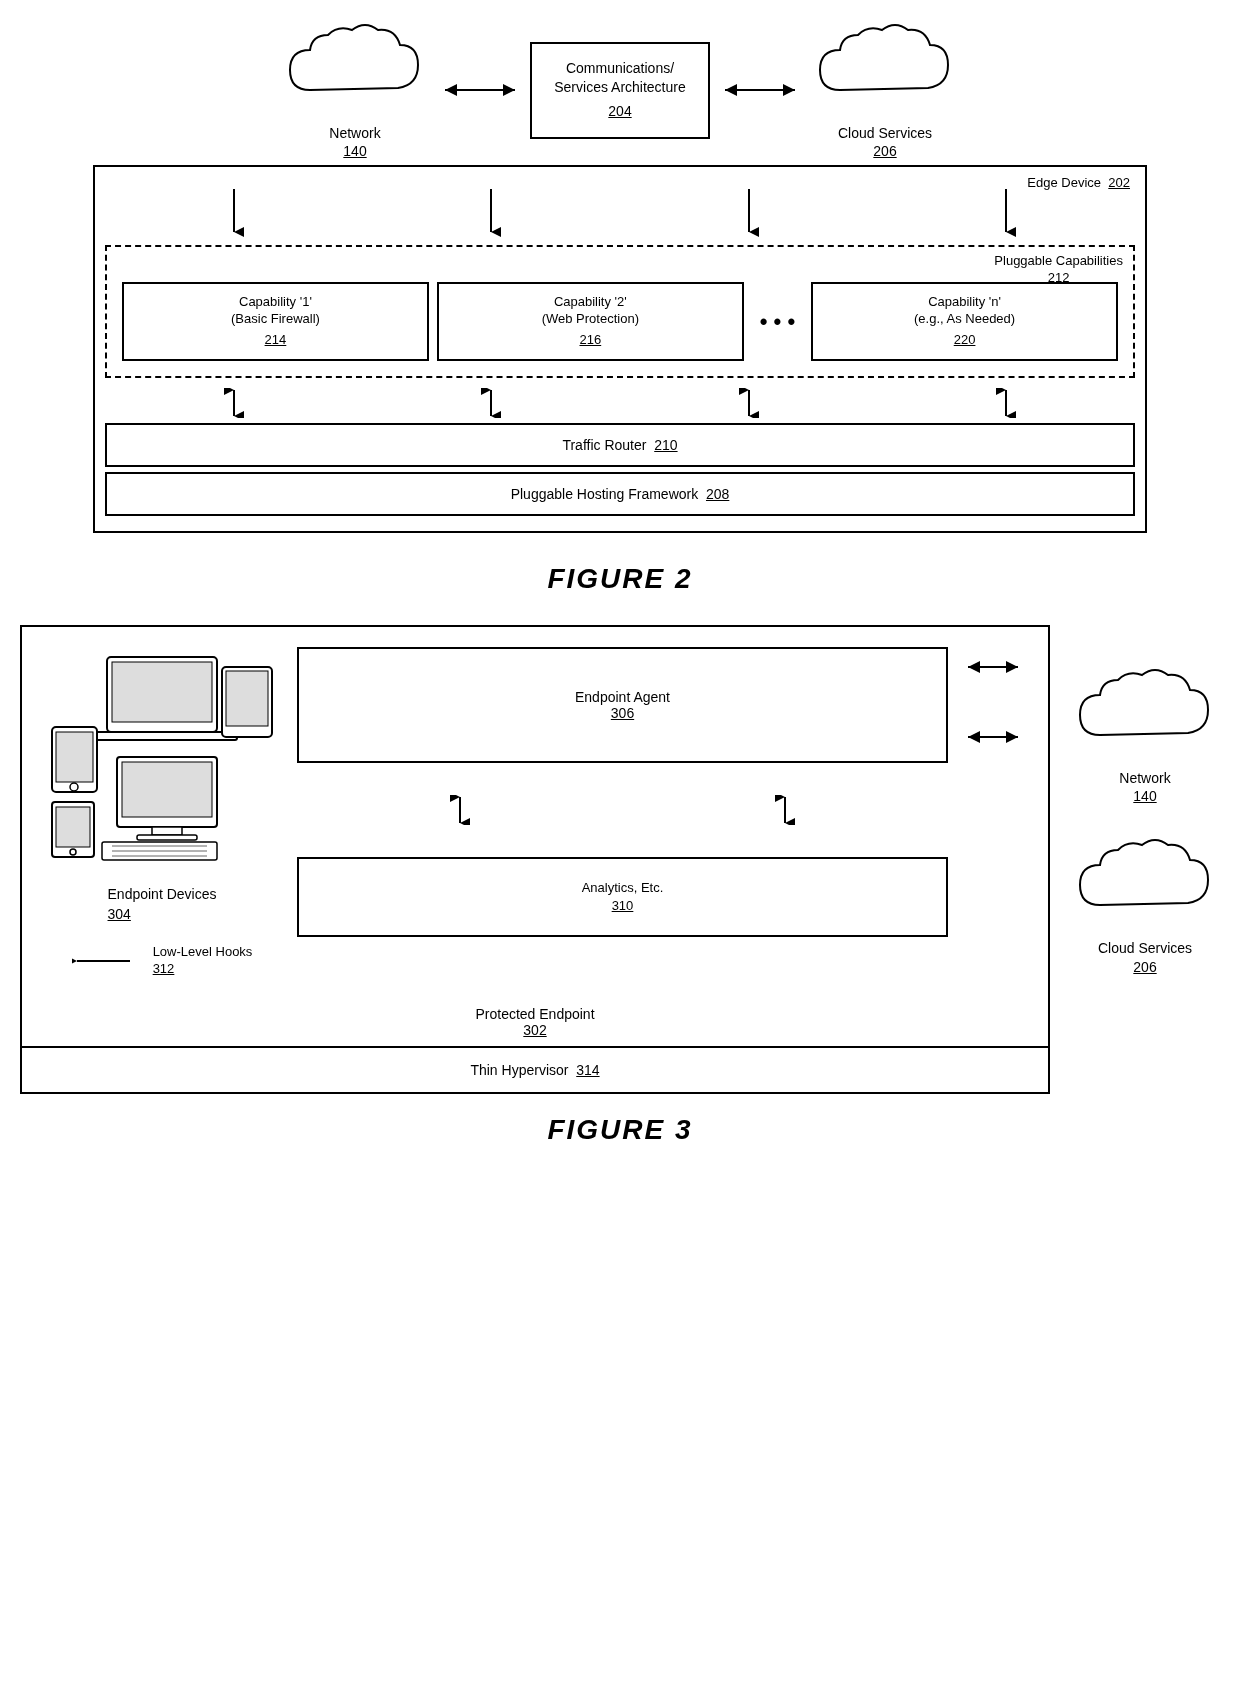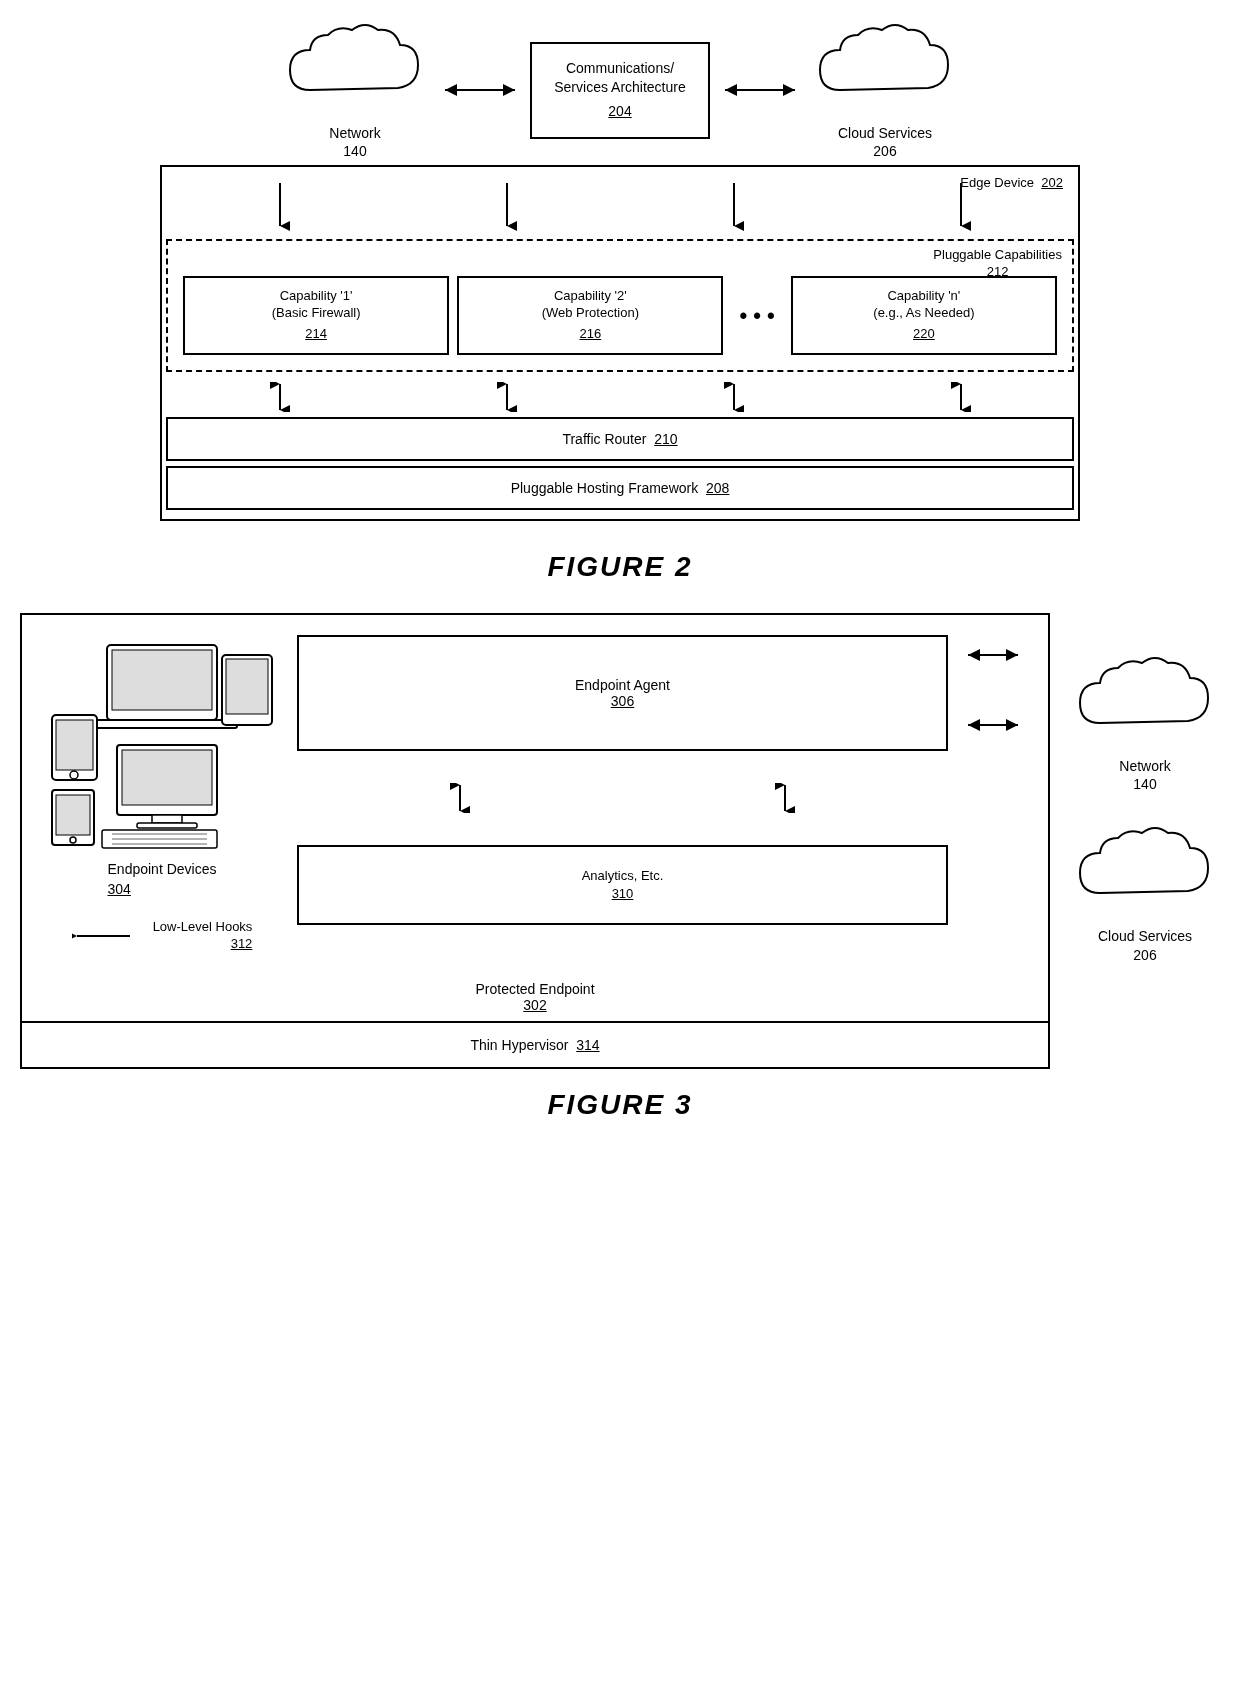--- a/index.html
+++ b/index.html
@@ -40,20 +40,21 @@
     }
 
     .cloud-label {
       text-align: center;
       font-size: 14px;
       margin-top: 4px;
       line-height: 1.3;
     }
 
     .cloud-label .ref {
+      text-decoration: underline;
       display: block;
     }
 
     .comm-box {
       border: 2px solid #000;
       padding: 15px 20px;
       text-align: center;
       font-size: 14px;
       line-height: 1.4;
       min-width: 180px;
@@ -117,21 +118,21 @@
       align-items: center;
       justify-content: center;
       width: 100%;
       margin-bottom: 5px;
       gap: 10px;
     }
 
     
     .hooks-label {
       font-size: 13px;
-      text-align: right;
+      text-align: left;
       line-height: 1.3;
       margin-left: 16px;
     }
   </style>
 </head>
 <body>
 
 <div class="page">
 
   <div class="fig2-layout">
@@ -182,21 +183,21 @@
         <svg class="cloud-svg" viewBox="0 0 150 100">
           <path d="M30,70 Q10,70 10,50 Q10,30 30,30 Q32,15 48,15 Q58,5 72,10 Q85,0 98,10 Q115,8 120,25 Q138,25 138,45 Q138,65 118,68 Z" fill="white" stroke="#000" stroke-width="2"></path>
         </svg>
         <div class="cloud-label">
           <span>Cloud Services</span><br>
           <span class="ref">206</span>
         </div>
       </div>
     </div>
 
-    <div style="width:920px; position:relative; border:2px solid #000; padding:4px; margin-bottom:10px;">
+    <div style="width:1054px; position:relative; border:2px solid #000; padding:10px; margin-bottom:10px;">
       <div style="position:absolute; top:8px; right:15px; font-size:13px;">
         <span>Edge Device</span>
         &nbsp;<u>202</u>
       </div>
 
       <div style="display:flex; justify-content:space-around; margin-bottom:8px; margin-top:10px;">
 
         <svg width="20" height="50">
           <defs>
               <marker id="d1" markerWidth="8" markerHeight="8" refX="4" refY="8" orient="auto">
@@ -347,21 +348,21 @@
               <rect x="55" y="195" width="115" height="18" rx="2" fill="white" stroke="#000" stroke-width="1.5"></rect>
               <line x1="65" y1="199" x2="160" y2="199" stroke="#666" stroke-width="1"></line>
               <line x1="65" y1="204" x2="160" y2="204" stroke="#666" stroke-width="1"></line>
               <line x1="65" y1="209" x2="160" y2="209" stroke="#666" stroke-width="1"></line>
 
               <rect x="5" y="155" width="42" height="55" rx="3" fill="white" stroke="#000" stroke-width="2"></rect>
               <rect x="9" y="160" width="34" height="40" fill="#ddd" stroke="#000" stroke-width="1"></rect>
               <circle cx="26" cy="205" r="3" fill="none" stroke="#000" stroke-width="1.5"></circle>
             </svg>
 
-            <div style="font-size:14px; text-align:left; margin-top:5px; line-height:1.4;">
+            <div style="font-size:14px; text-align:left; margin-top:18px; line-height:1.4;">
               <span>Endpoint Devices</span><br>
               <u>304</u>
             </div>
 
             <div style="display:flex; align-items:center; gap:5px; margin-top:20px;">
 
               <svg width="60" height="20">
                 <defs>
                   <marker id="ha1" markerWidth="8" markerHeight="8" refX="0" refY="3" orient="auto">
                       <path d="M6,0 L0,3 L6,6 Z" fill="#000"></path>

